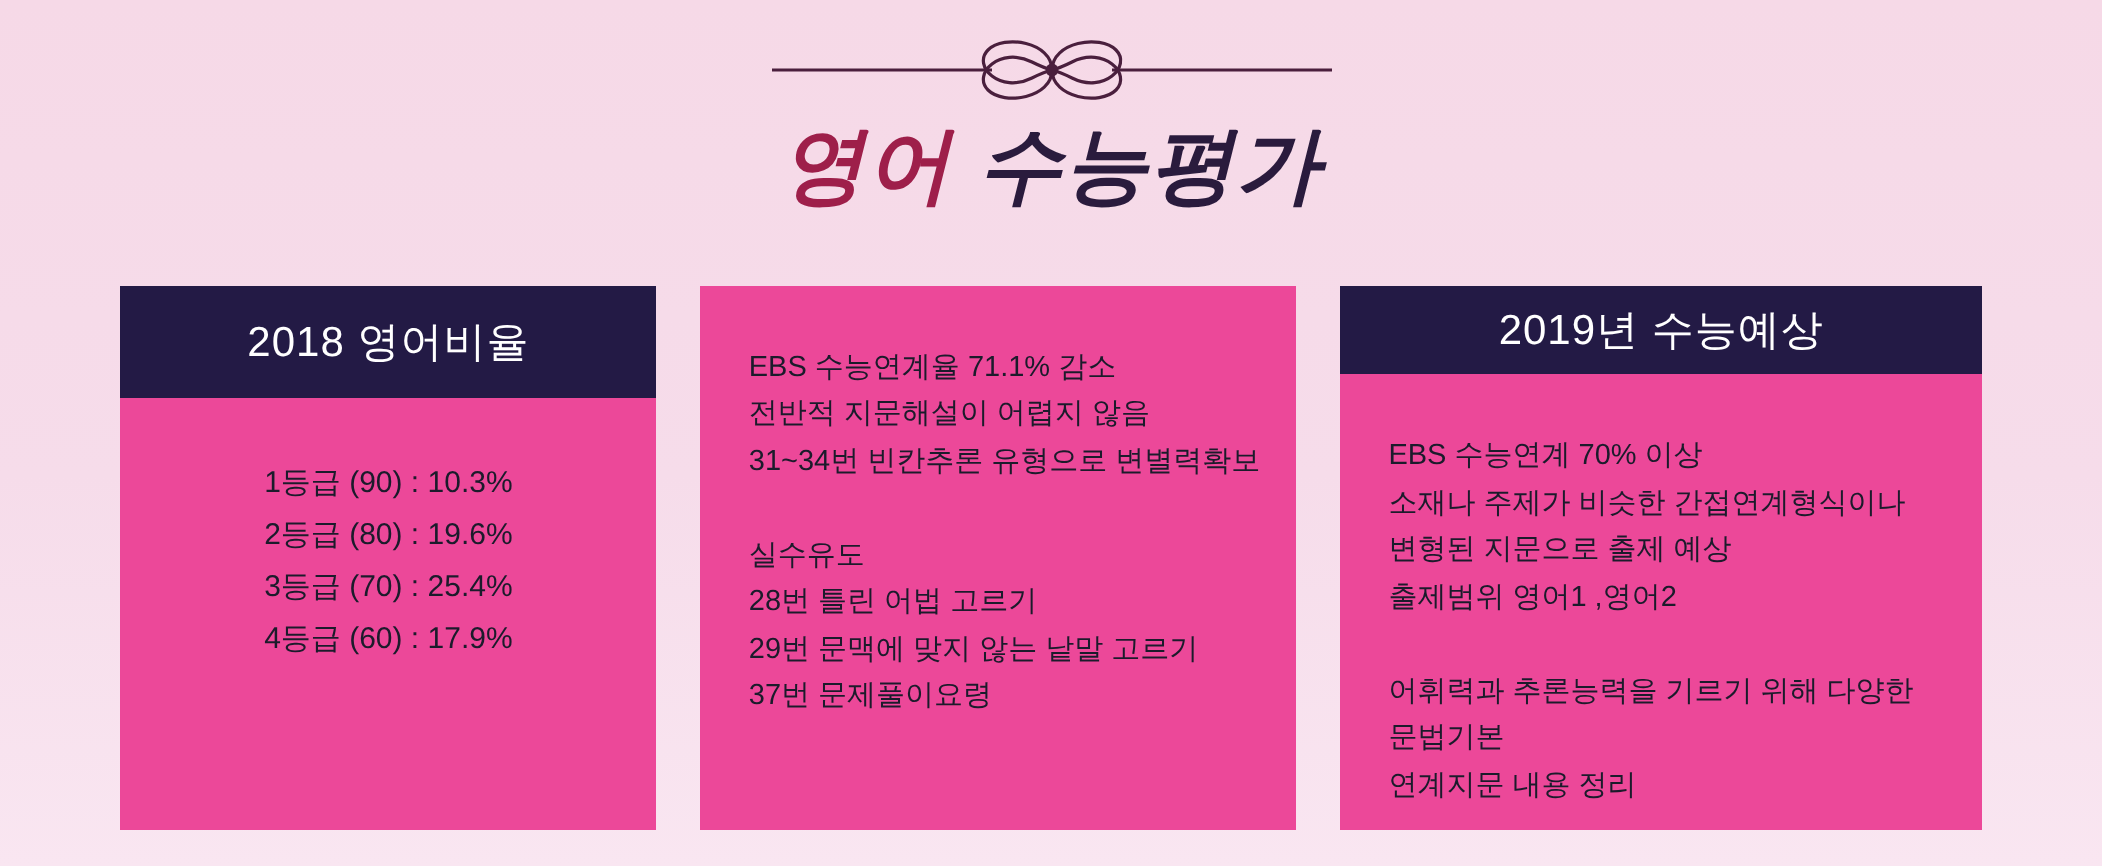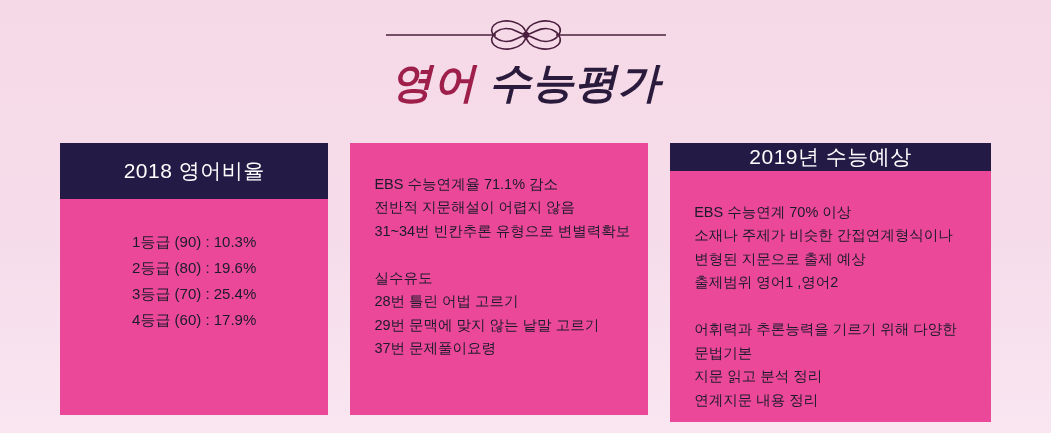--- a/index.html
+++ b/index.html
@@ -164,19 +164,18 @@
     <div class="panel p2">
       <div class="panel-head">2019년 수능예상</div>
       <div class="panel-body left">
         <div class="line">EBS 수능연계 70% 이상</div>
         <div class="line">소재나 주제가 비슷한 간접연계형식이나</div>
         <div class="line">변형된 지문으로 출제 예상</div>
         <div class="line">출제범위 영어1 ,영어2</div>
         <div class="line blank"></div>
         <div class="line">어휘력과 추론능력을 기르기 위해 다양한</div>
         <div class="line">문법기본</div>
-        <div class="line">지문 읽고 분석 정리</div>
         <div class="line">연계지문 내용 정리</div>
       </div>
     </div>
 
   </div>
 </div>
 
 </body></html>

